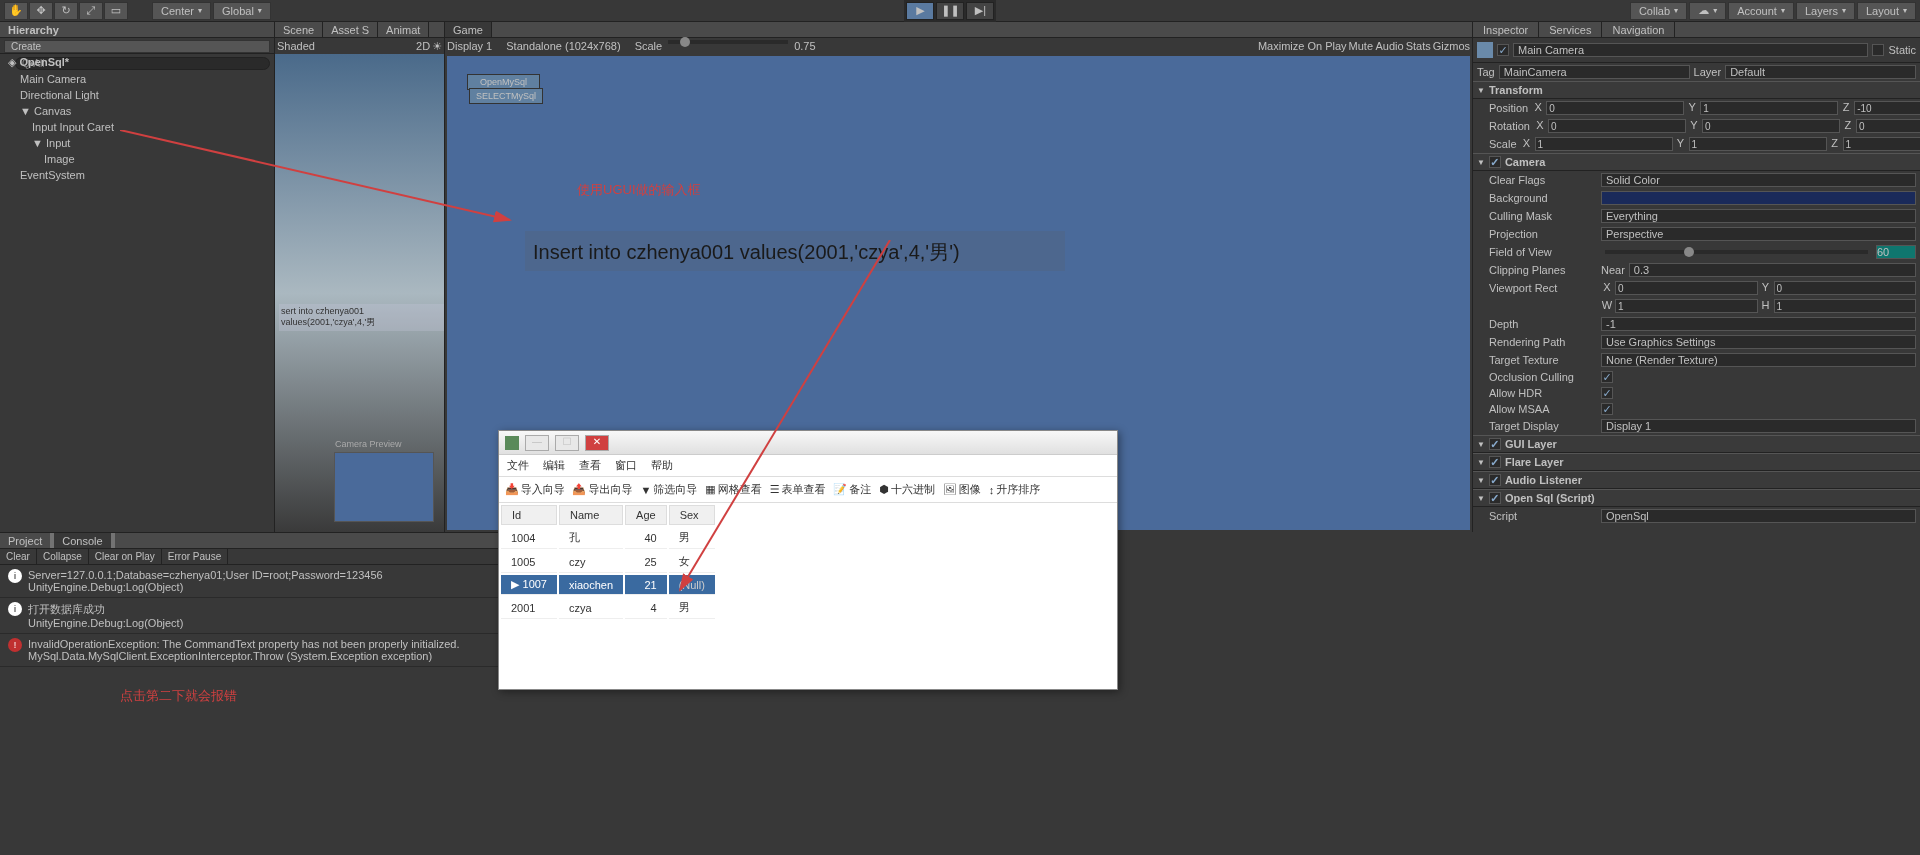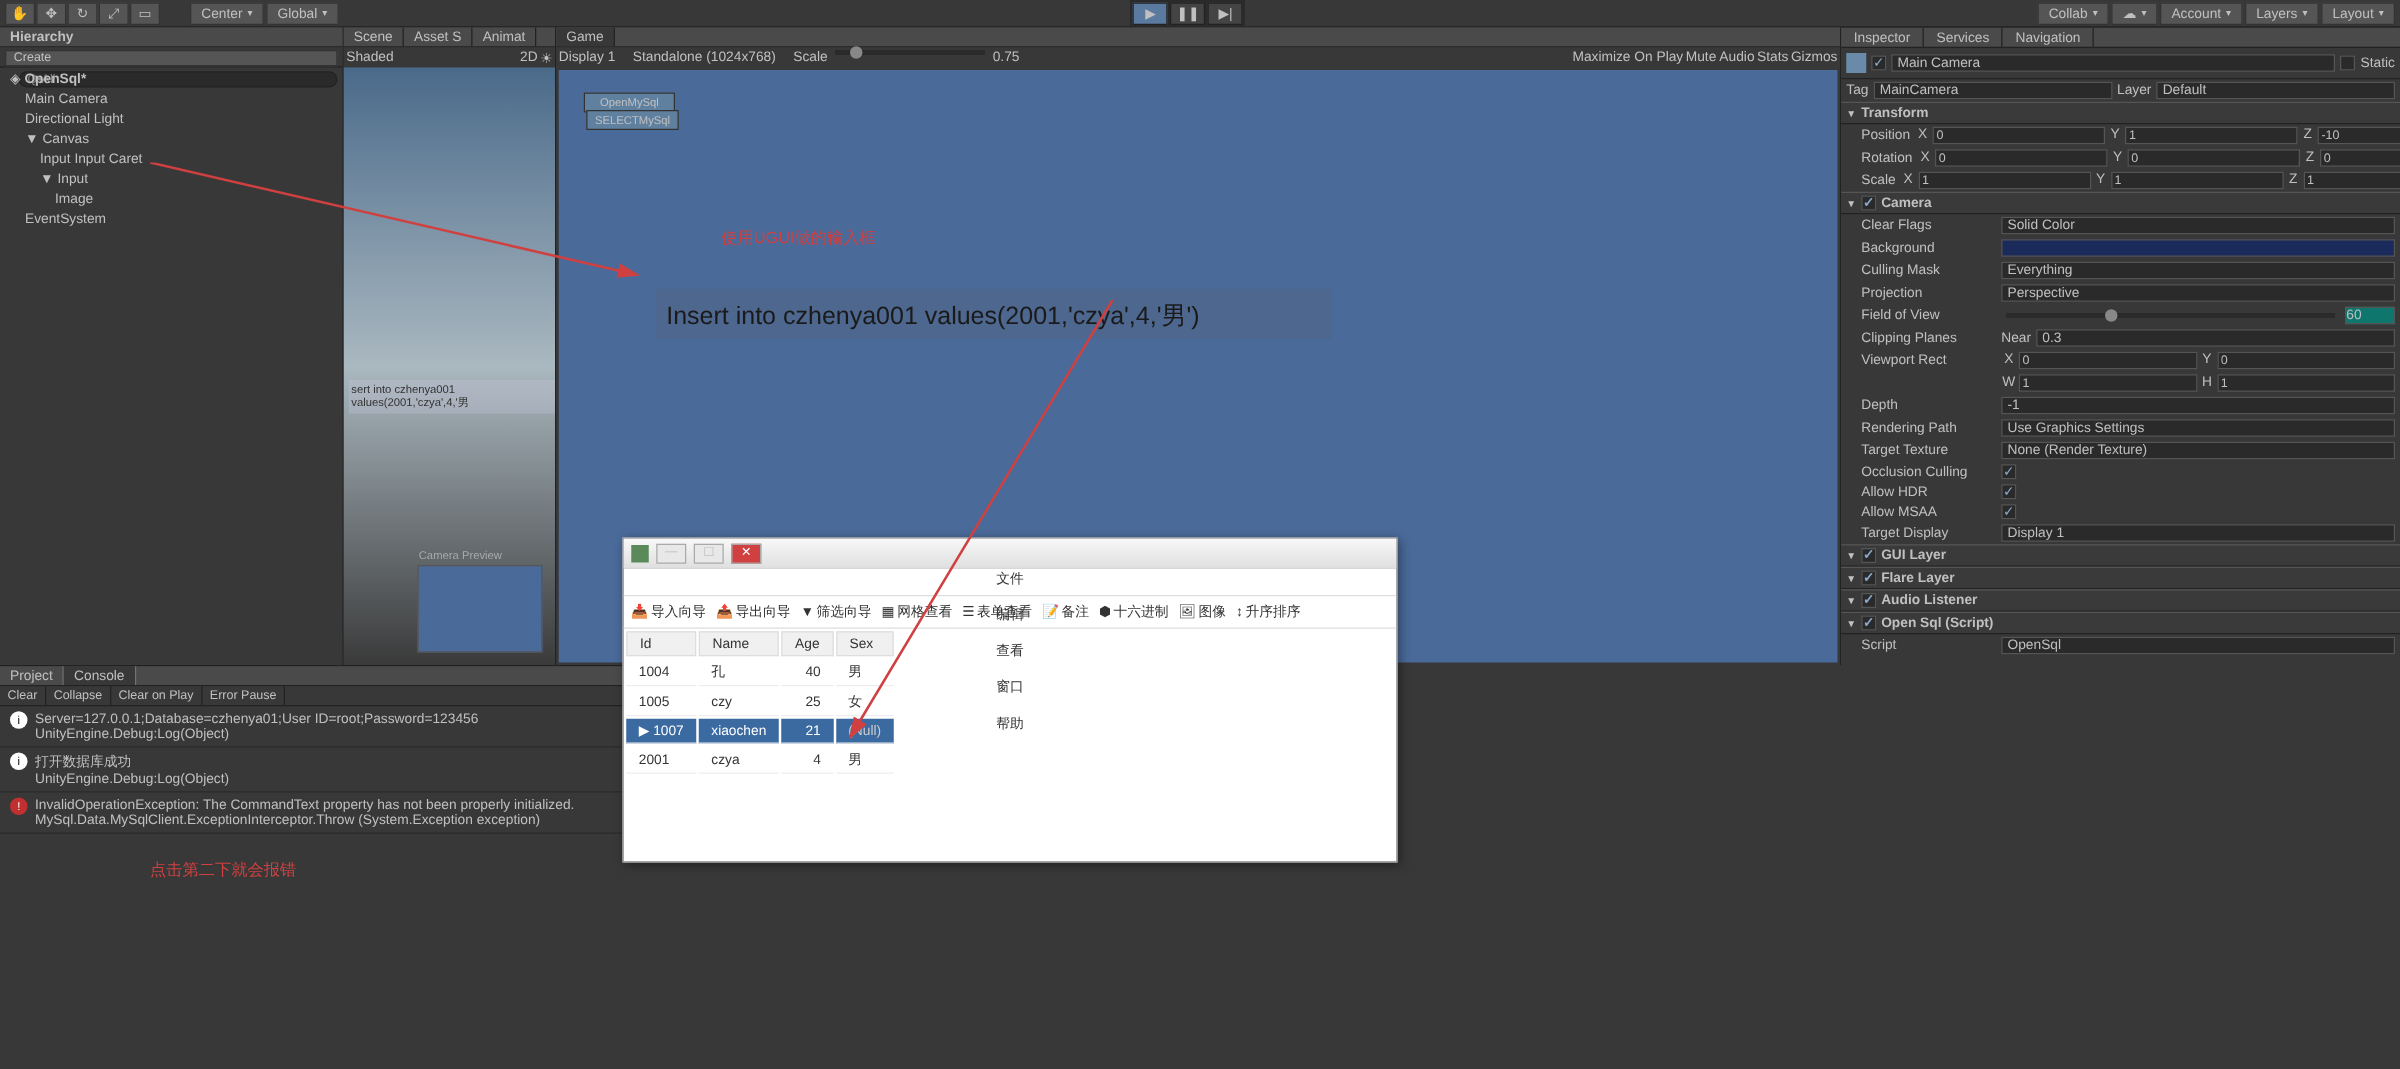--- a/index.html
+++ b/index.html
@@ -47,33 +47,33 @@
 .insp-input{flex:1;height:14px;background:#2a2a2a;border:1px solid #555;padding:0 4px;color:#c0c0c0;}
 .insp-xyz{display:flex;gap:2px;flex:1;}
 .insp-xyz span{width:12px;text-align:center;}
 .insp-xyz input{flex:1;height:14px;background:#2a2a2a;border:1px solid #555;padding:0 2px;color:#c0c0c0;font-size:10px;}
 .comp-header{background:#3a3a3a;padding:2px 4px;border-top:1px solid #555;border-bottom:1px solid #222;display:flex;align-items:center;gap:4px;font-weight:bold;}
 .comp-header::before{content:"▼";font-size:8px;}
 .checkbox{width:12px;height:12px;background:#2a2a2a;border:1px solid #555;display:inline-block;text-align:center;line-height:10px;color:#8ac;}
 .bottom-area{height:322px;display:flex;}
 .console-panel{width:498px;background:#383838;border-top:1px solid #222;}
 .console-tabs{height:16px;background:#4a4a4a;display:flex;border-bottom:1px solid #222;}
-.console-tab{padding:2px 8px;border-right:1px solid #737373;}
+.console-tab{padding:2px 8px;border-right:4px solid #737373;}
 .console-toolbar{height:16px;display:flex;border-bottom:1px solid #222;}
 .console-tool{padding:2px 6px;border-right:1px solid #222;font-size:10px;}
 .console-msg{padding:4px 8px;display:flex;gap:6px;border-bottom:1px solid #2a2a2a;font-size:10px;}
 .msg-icon{width:14px;height:14px;border-radius:50%;display:flex;align-items:center;justify-content:center;font-size:9px;flex-shrink:0;}
 .msg-icon.info{background:#fff;color:#000;}
 .msg-icon.error{background:#c03030;color:#fff;}
 .db-window{position:absolute;left:498px;top:430px;width:620px;height:260px;background:#fff;border:1px solid #888;box-shadow:2px 2px 8px rgba(0,0,0,0.4);}
 .db-titlebar{height:24px;background:linear-gradient(#f8f8f8,#e0e0e0);display:flex;align-items:center;padding:0 6px;gap:6px;border-bottom:1px solid #ccc;}
 .db-title{flex:1;color:#333;font-size:11px;}
 .db-winbtn{width:24px;height:16px;background:#e8e8e8;border:1px solid #aaa;text-align:center;font-size:10px;cursor:pointer;}
 .db-winbtn.close{background:#d04040;color:#fff;}
-.db-menubar{height:22px;display:flex;padding:0 8px;gap:14px;align-items:center;color:#333;border-bottom:1px solid #ddd;flex-direction:column;}
+.db-menubar{height:22px;display:flex;padding:0 8px;gap:14px;align-items:center;color:#333;border-bottom:1px solid #ddd;}
 .db-toolbar{height:26px;display:flex;padding:0 6px;gap:8px;align-items:center;color:#333;border-bottom:1px solid #ddd;font-size:10px;}
 .db-tool{display:flex;align-items:center;gap:2px;cursor:pointer;}
 .db-table{color:#333;}
 .db-table th{text-align:left;padding:3px 10px;background:#f0f0f0;border:1px solid #ddd;font-weight:normal;}
 .db-table td{padding:3px 10px;border-bottom:1px solid #eee;}
 .db-table tr.selected td{background:#3a6aa0;color:#fff;}
 svg.arrow{position:absolute;pointer-events:none;}
 .slider-track{flex:1;height:4px;background:#2a2a2a;position:relative;margin:0 4px;}
 .slider-thumb{position:absolute;width:10px;height:10px;background:#888;border-radius:50%;top:-3px;}
 </style>

